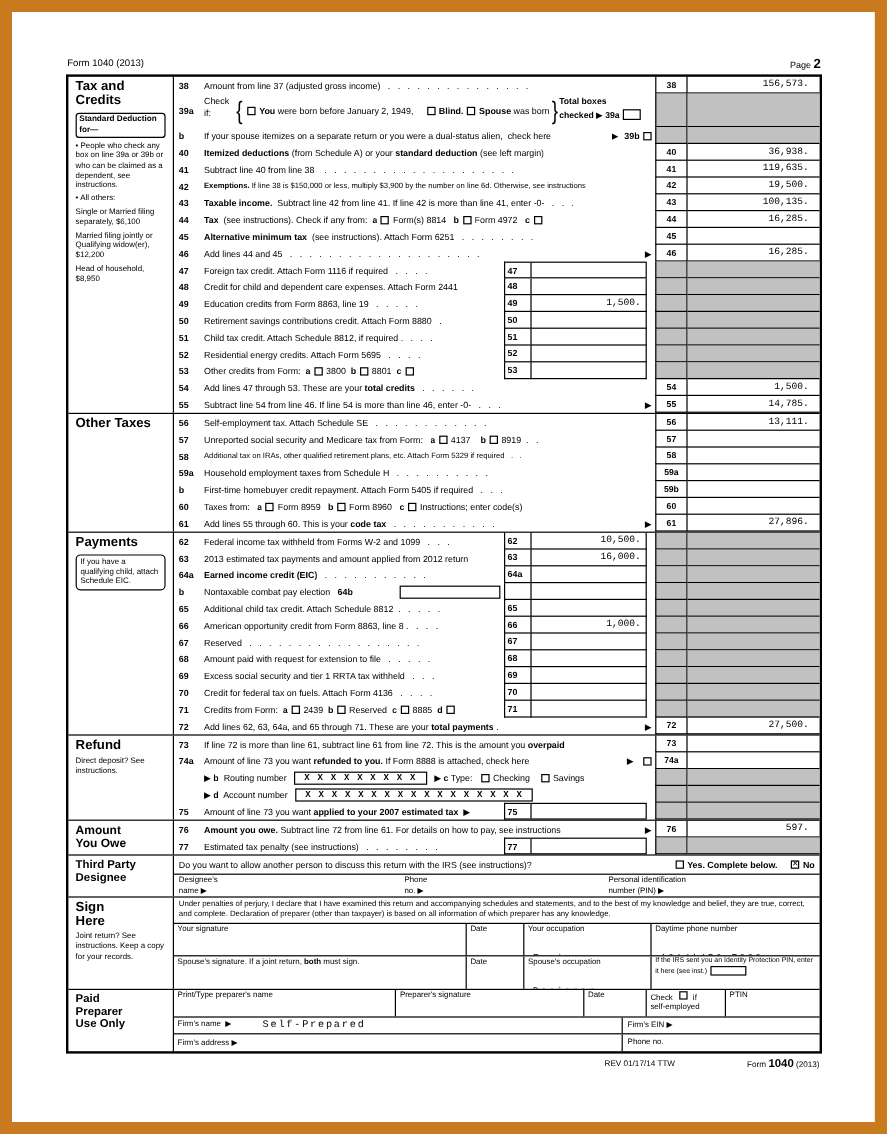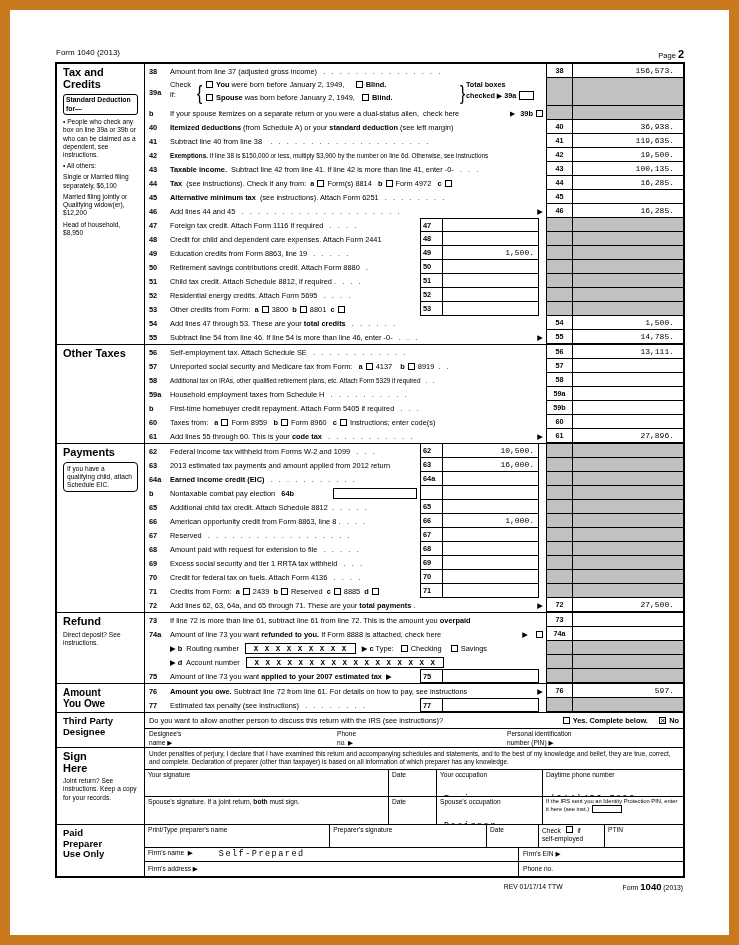--- a/index.html
+++ b/index.html
@@ -32,21 +32,21 @@
 .ma{width:97px;min-width:97px;border-left:1px solid #000;border-right:1px solid #000;border-bottom:1px solid #000;margin-right:7px;display:flex;align-items:center;justify-content:flex-end;padding-right:4px;font-family:"Liberation Mono","DejaVu Sans Mono",monospace;font-size:8px}
 .bt{border-top:1px solid #000}
 .rn{width:27px;min-width:27px;border-left:1px solid #000;border-right:1px solid #000;border-bottom:1px solid #000;font-weight:700;display:flex;align-items:center;justify-content:center;font-size:7.2px}
 .ra{width:110px;min-width:110px;border-bottom:1px solid #000;display:flex;align-items:center;justify-content:flex-end;padding-right:9px;font-family:"Liberation Mono","DejaVu Sans Mono",monospace;font-size:8px}
 .g{background:#C1C1C1}
 .cb{display:inline-flex;width:7px;min-width:7px;height:7px;border:1px solid #000;margin:0 3px;font-size:6.5px;line-height:6px;align-items:center;justify-content:center;font-weight:700}
 .xbox{border:1px solid #000;font-family:"Liberation Mono","DejaVu Sans Mono",monospace;font-weight:700;font-size:7.5px;height:11px;line-height:9px;padding:1px 2px;letter-spacing:1px;display:inline-block}
 .r39a{height:28px}
 .checkif{width:26px;min-width:26px;font-size:7.4px;line-height:1.35;padding-top:2px}
 .brace{width:7px;min-width:7px;font-size:21px;display:flex;align-items:center;justify-content:center;overflow:visible;transform:scaleX(.75)}
-.cbcol{flex:1;min-width:0;display:flex;flex-direction:column;justify-content:flex-start;overflow:hidden}
+.cbcol{flex:1;min-width:0;display:flex;flex-direction:row;justify-content:space-between;overflow:hidden}
 .cbrow{display:flex;align-items:center;white-space:pre}
 .totals{width:80px;min-width:80px;font-weight:700;font-size:7.2px;line-height:1.5;padding-top:2px;white-space:nowrap}
 .sbox{display:inline-block;width:15px;height:9px;border:1px solid #000;vertical-align:-2px;margin-left:3px;background:#fff}
 .box64b{width:84px;min-width:84px;border:1px solid #000;height:11px;align-self:center;margin-right:3px;background:#fff}
 .tprow1{display:flex;align-items:center;height:15px;font-size:7.4px;padding:0 4px;white-space:pre}
 .tpspacer{margin-left:auto}
 .tprow2{display:flex;height:19px;font-size:6.6px;line-height:1.3;border-top:1px solid #000}
 .tpc{padding:1px 4px}
 .tpc1{flex:1}
 .tpc2{width:170px;min-width:170px}

